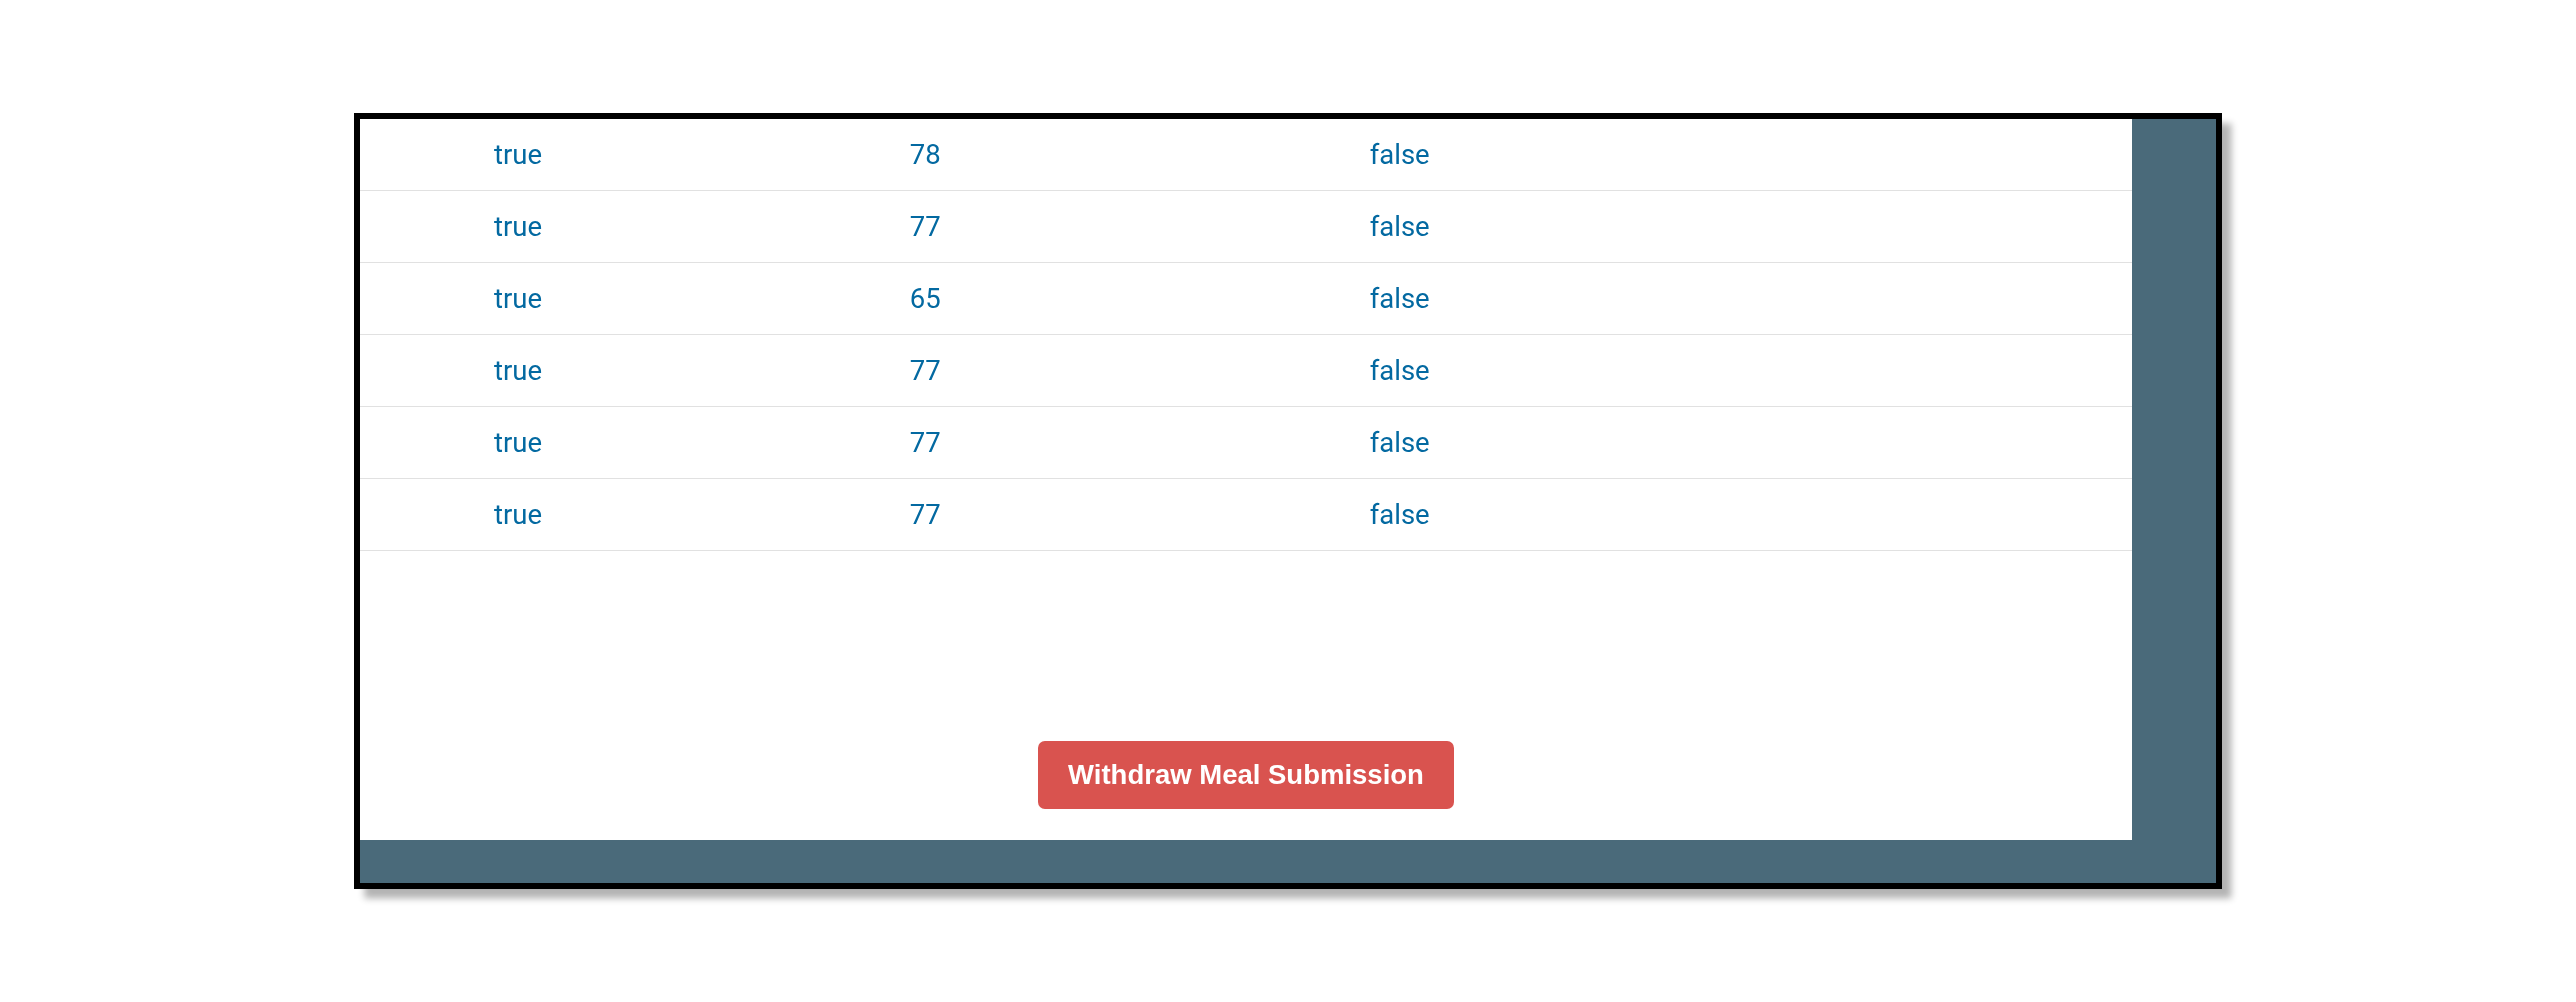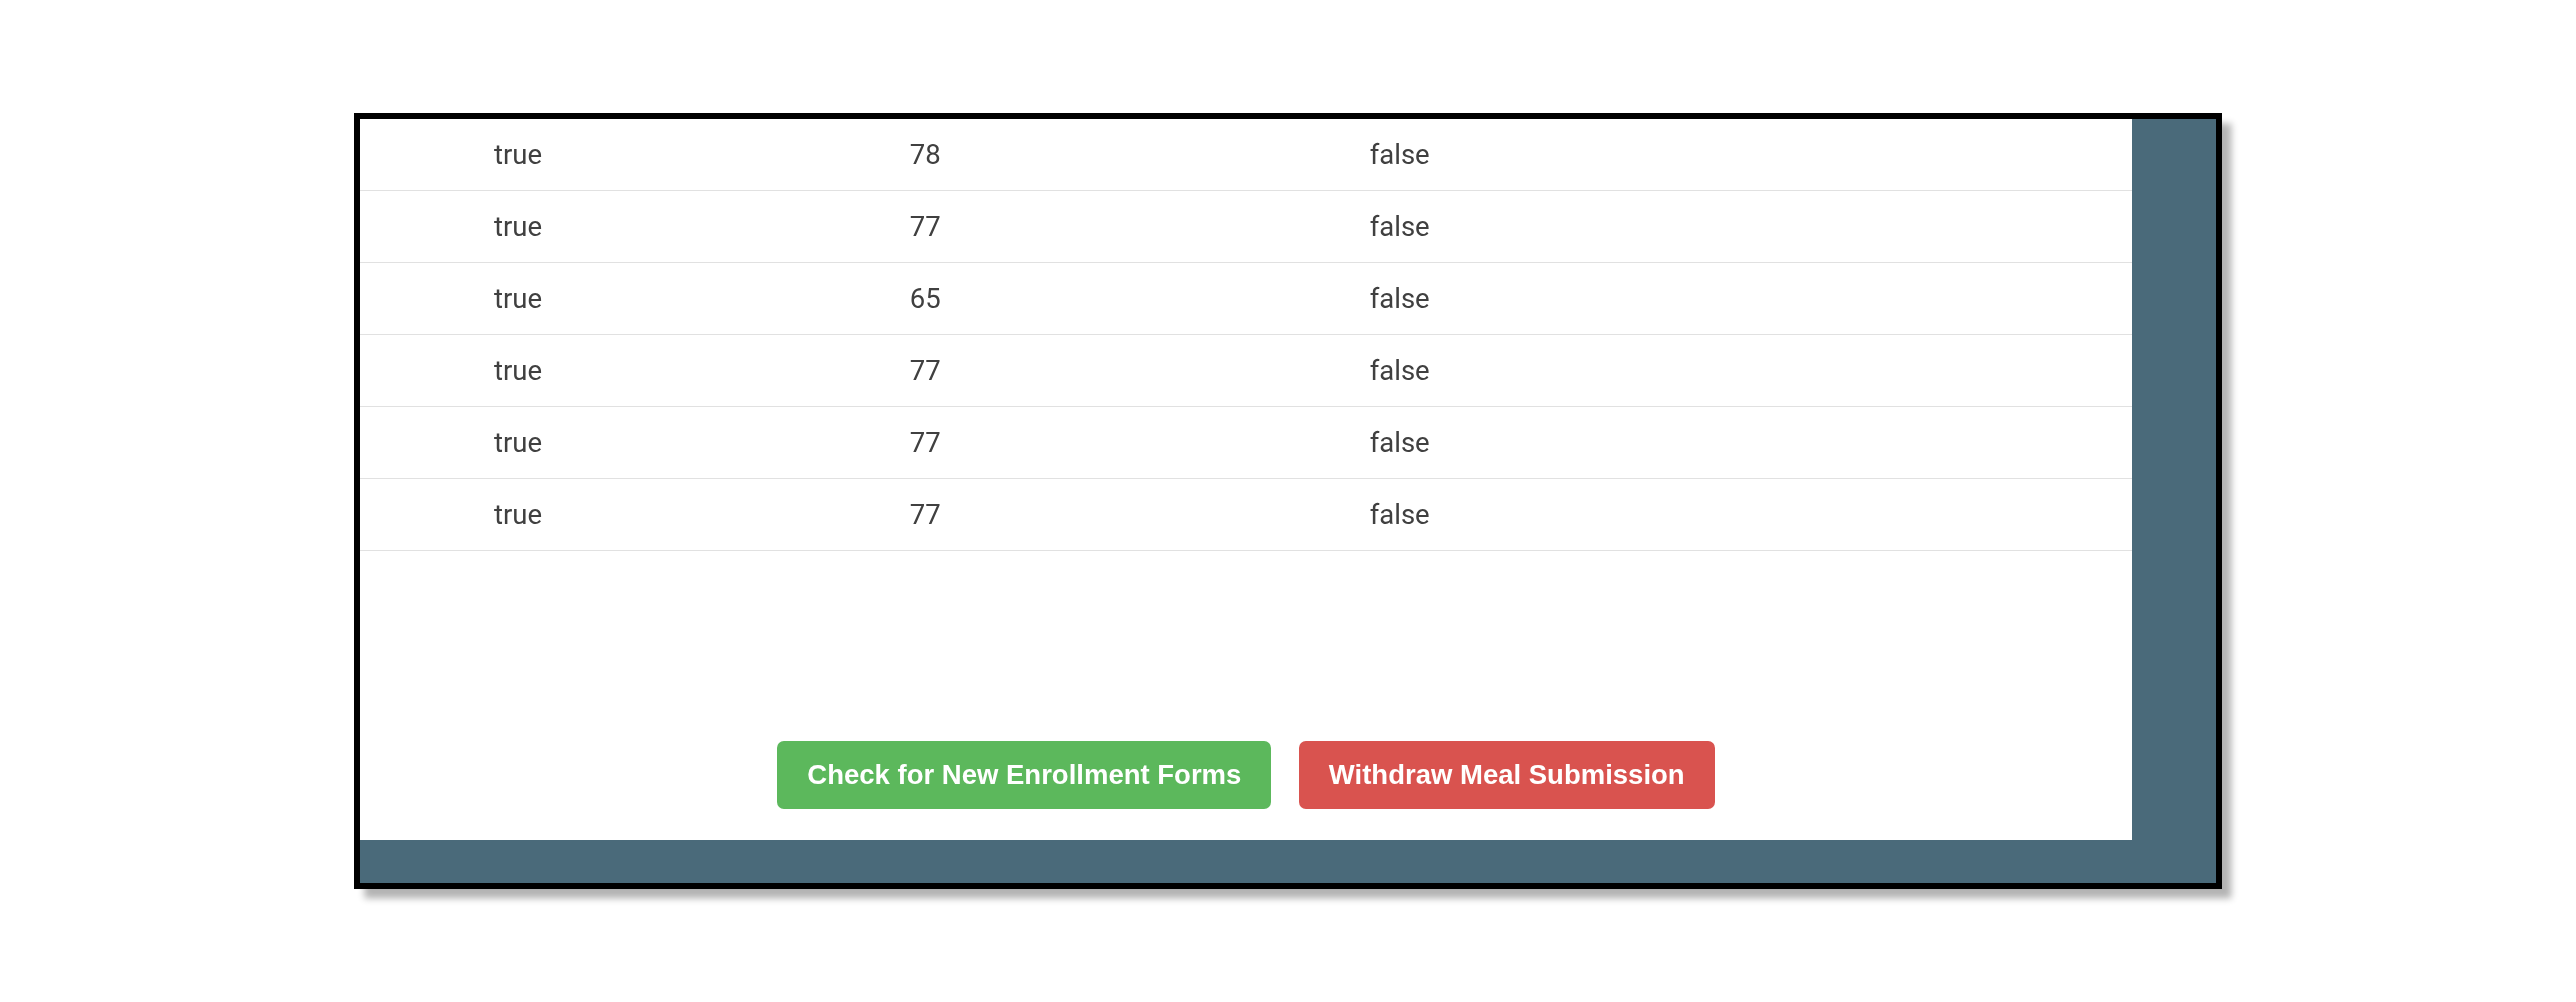--- a/index.html
+++ b/index.html
@@ -38,21 +38,21 @@
     .data-table {
       width: 100%;
       border-collapse: collapse;
     }
     .data-table tr {
       border-bottom: 0.7px solid #e1e1e1;
     }
     .data-table td {
       padding: 19px 13.7px;
       font-size: 27.5px;
-      color: #404040;
+      color: #0369a1;
       text-align: left;
     }
     .data-table td.col1 {
       width: 536px;
       padding-left: 134px;
     }
     .data-table td.col2 {
       width: 460px;
     }
     .data-table td.col3 {
@@ -125,18 +125,17 @@
         </tr>
         <tr>
           <td class="col1">true</td>
           <td class="col2">77</td>
           <td class="col3">false</td>
         </tr>
       </tbody>
     </table>
 
     <div class="button-row">
-      <button class="btn btn-green">Check for New Enrollment Forms</button>
       <button class="btn btn-red">Withdraw Meal Submission</button>
     </div>
   </div>
 </div>
 
 
 </body></html>

